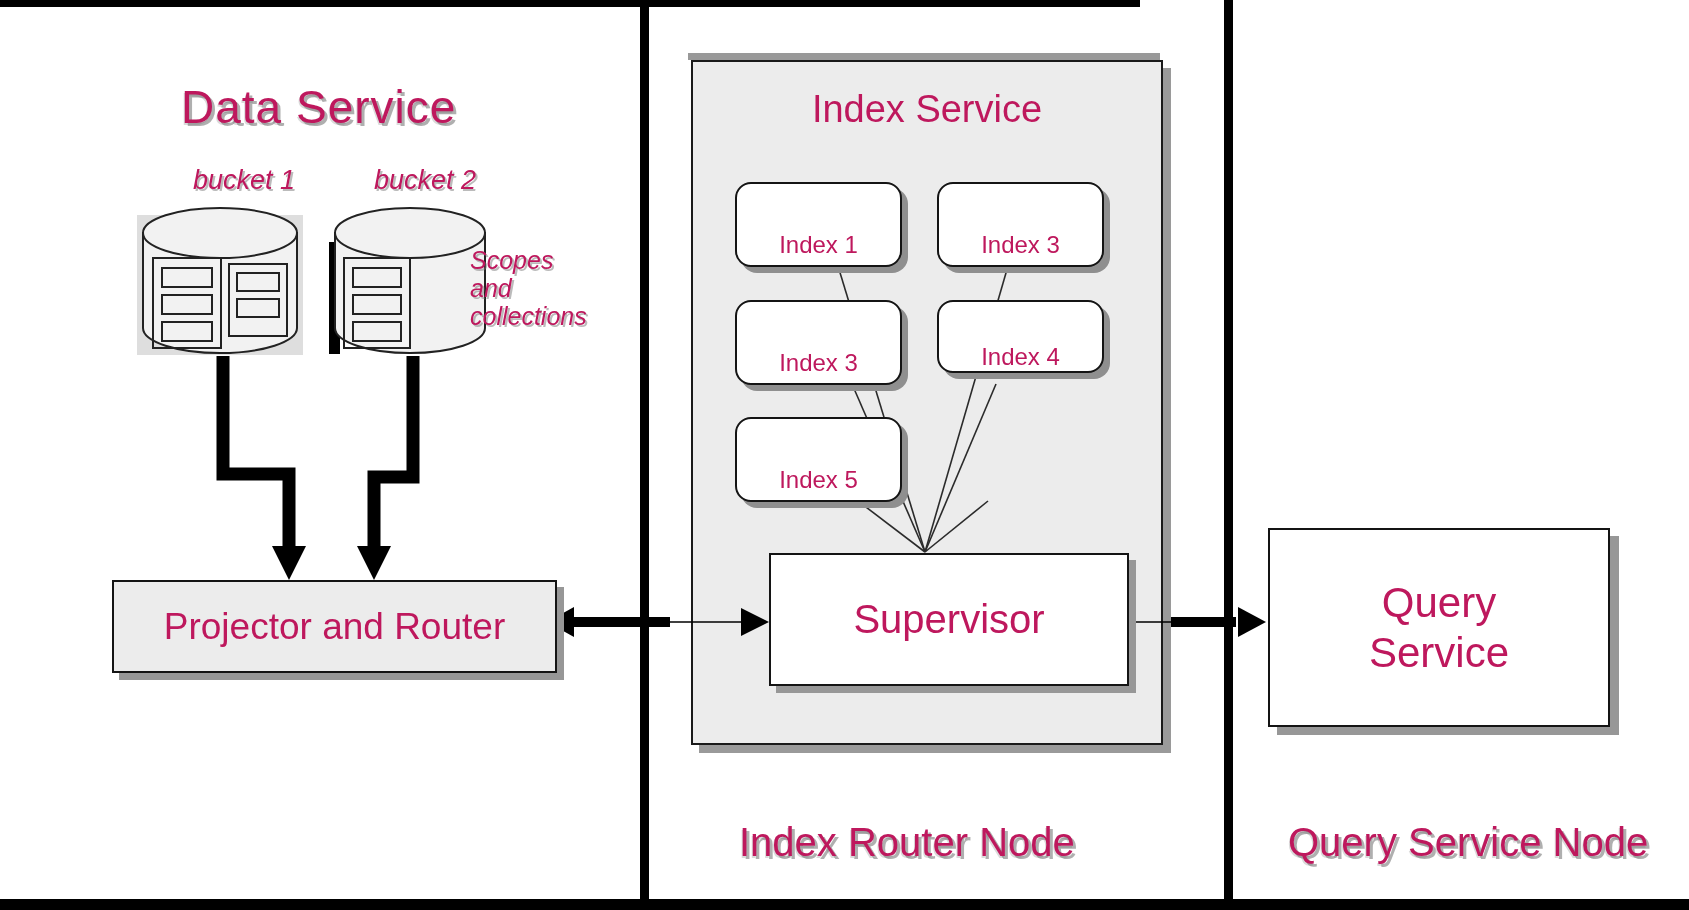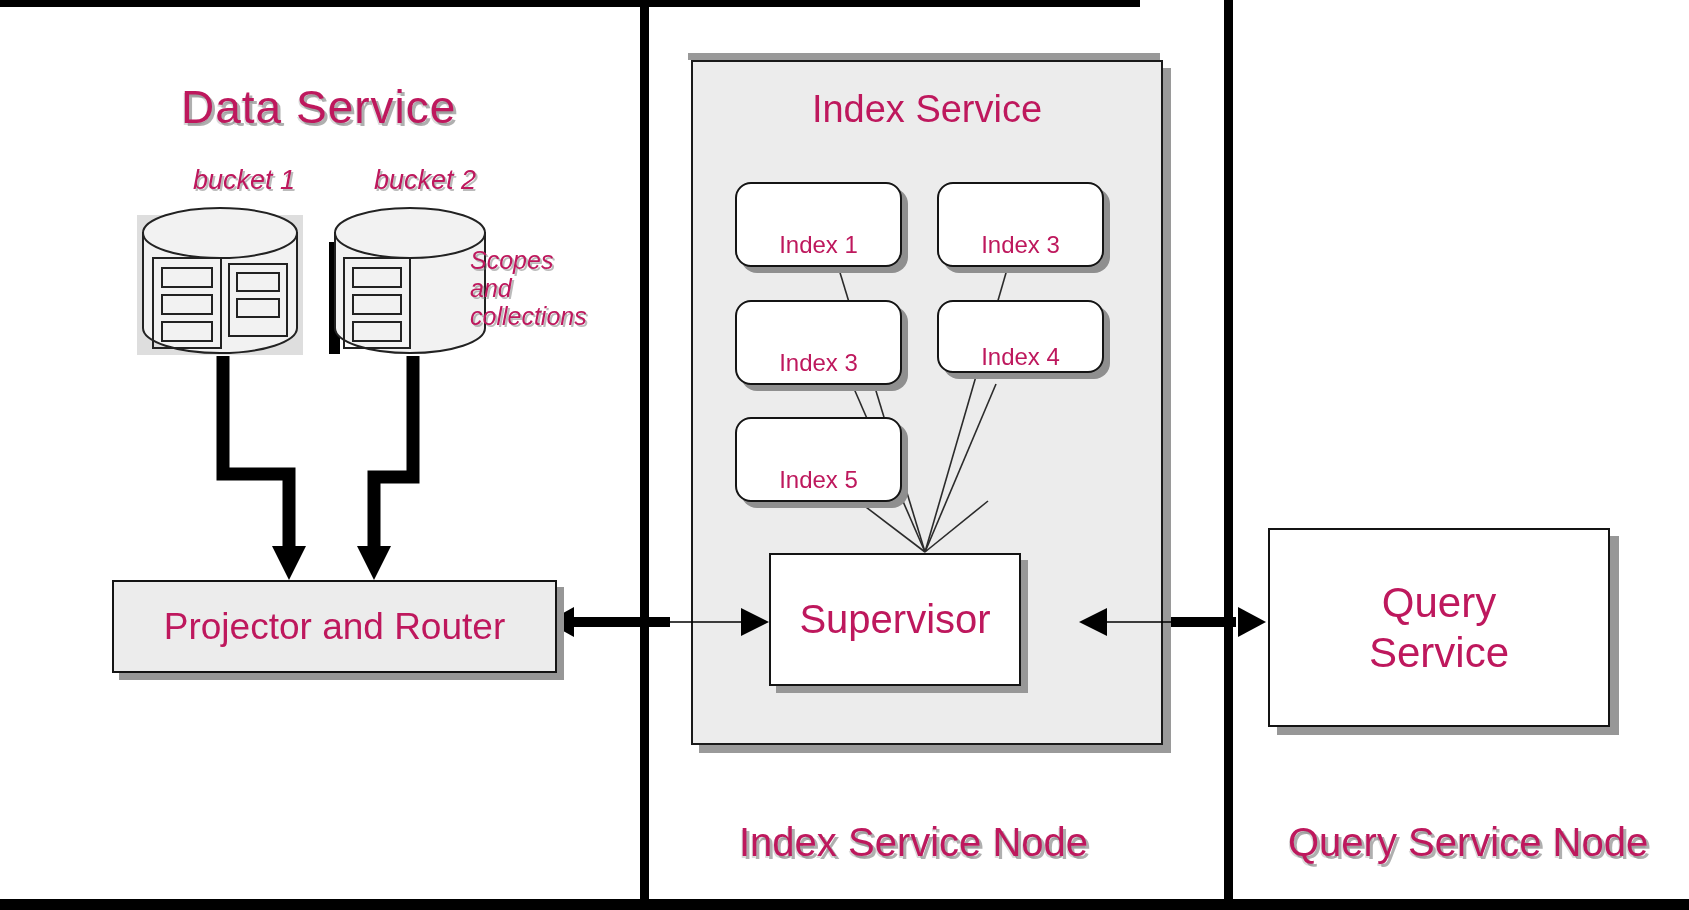--- a/index.html
+++ b/index.html
@@ -131,25 +131,25 @@
   <div class="abs box white-box rounded z2" style="left:735px;top:300px;width:167px;height:85px;">
     <span class="idx-label">Index 3</span>
   </div>
   <div class="abs box white-box rounded z2" style="left:937px;top:300px;width:167px;height:73px;">
     <span class="idx-label">Index 4</span>
   </div>
   <div class="abs box white-box rounded z2" style="left:735px;top:417px;width:167px;height:85px;">
     <span class="idx-label">Index 5</span>
   </div>
 
-  <div class="abs box white-box z2" style="left:769px;top:553px;width:252px;height:133px;">
+  <div class="abs box white-box z2" style="left:769px;top:553px;width:360px;height:133px;">
     <span style="font-size:40px;">Supervisor</span>
   </div>
 
-  <div class="abs z3 node-label shadow-text" style="left:739px;top:820px;">Index Service Node</div>
+  <div class="abs z3 node-label shadow-text" style="left:739px;top:820px;">Index Router Node</div>
 
   <div class="abs box white-box z2" style="left:1268px;top:528px;width:342px;height:199px;box-shadow:9px 8px 0 #979797;">
     <div style="font-size:42px;line-height:50px;text-align:center;">
       <div>Query</div>
       <div>Service</div>
     </div>
   </div>
 
   <div class="abs z3 node-label shadow-text" style="left:1288px;top:820px;">Query Service Node</div>
 

